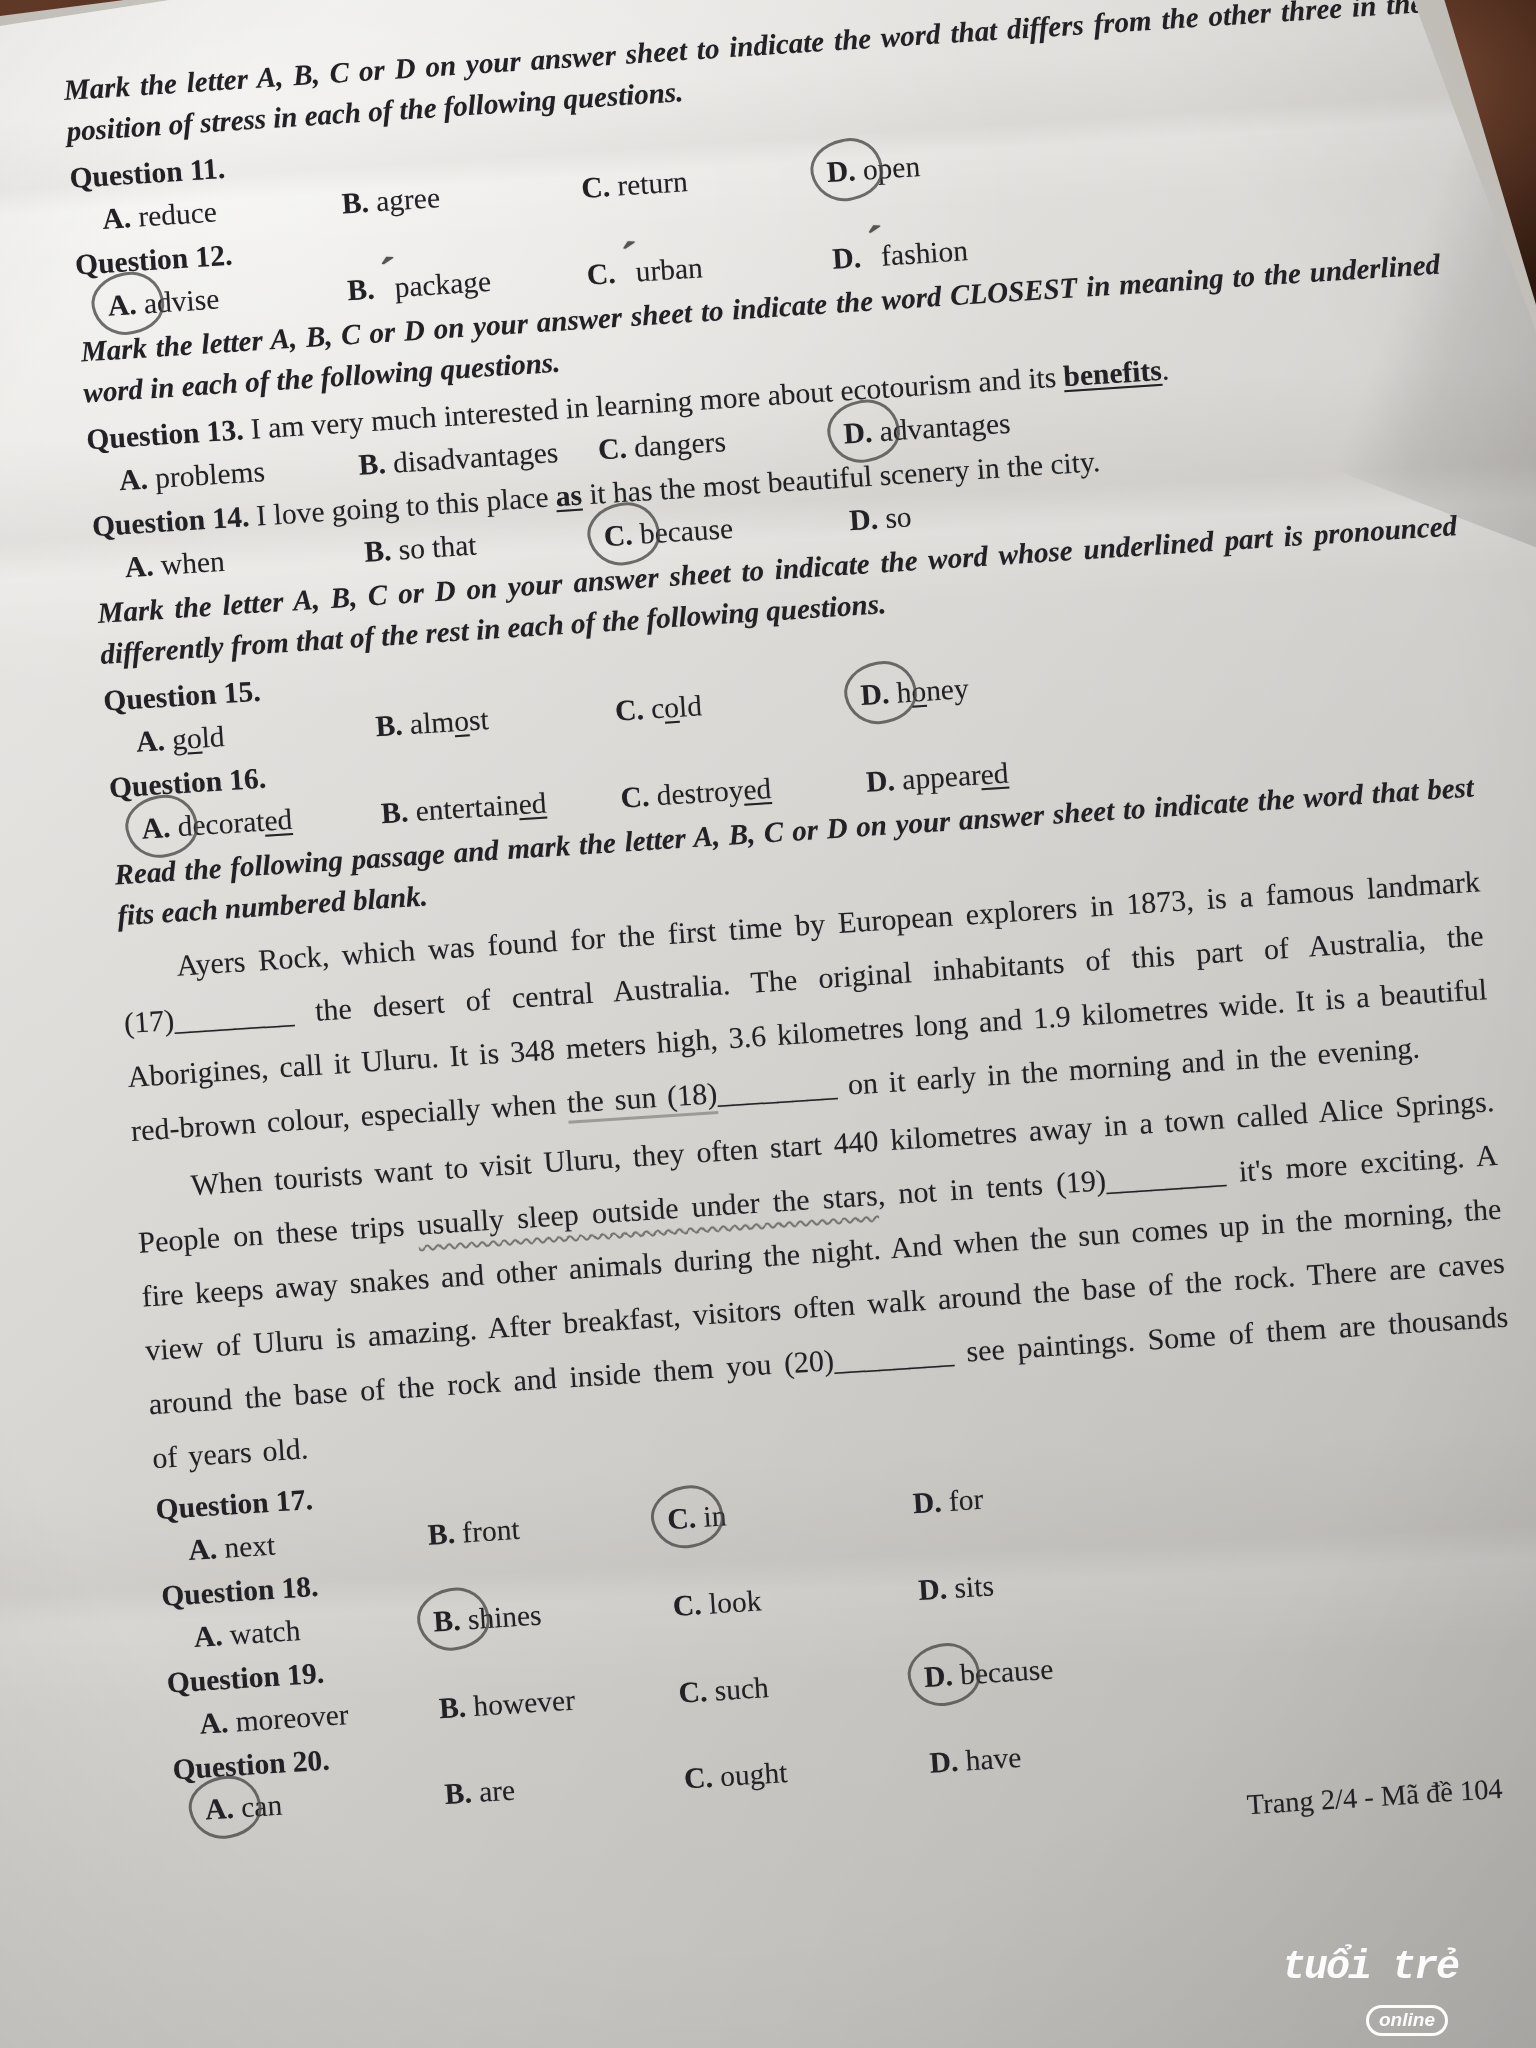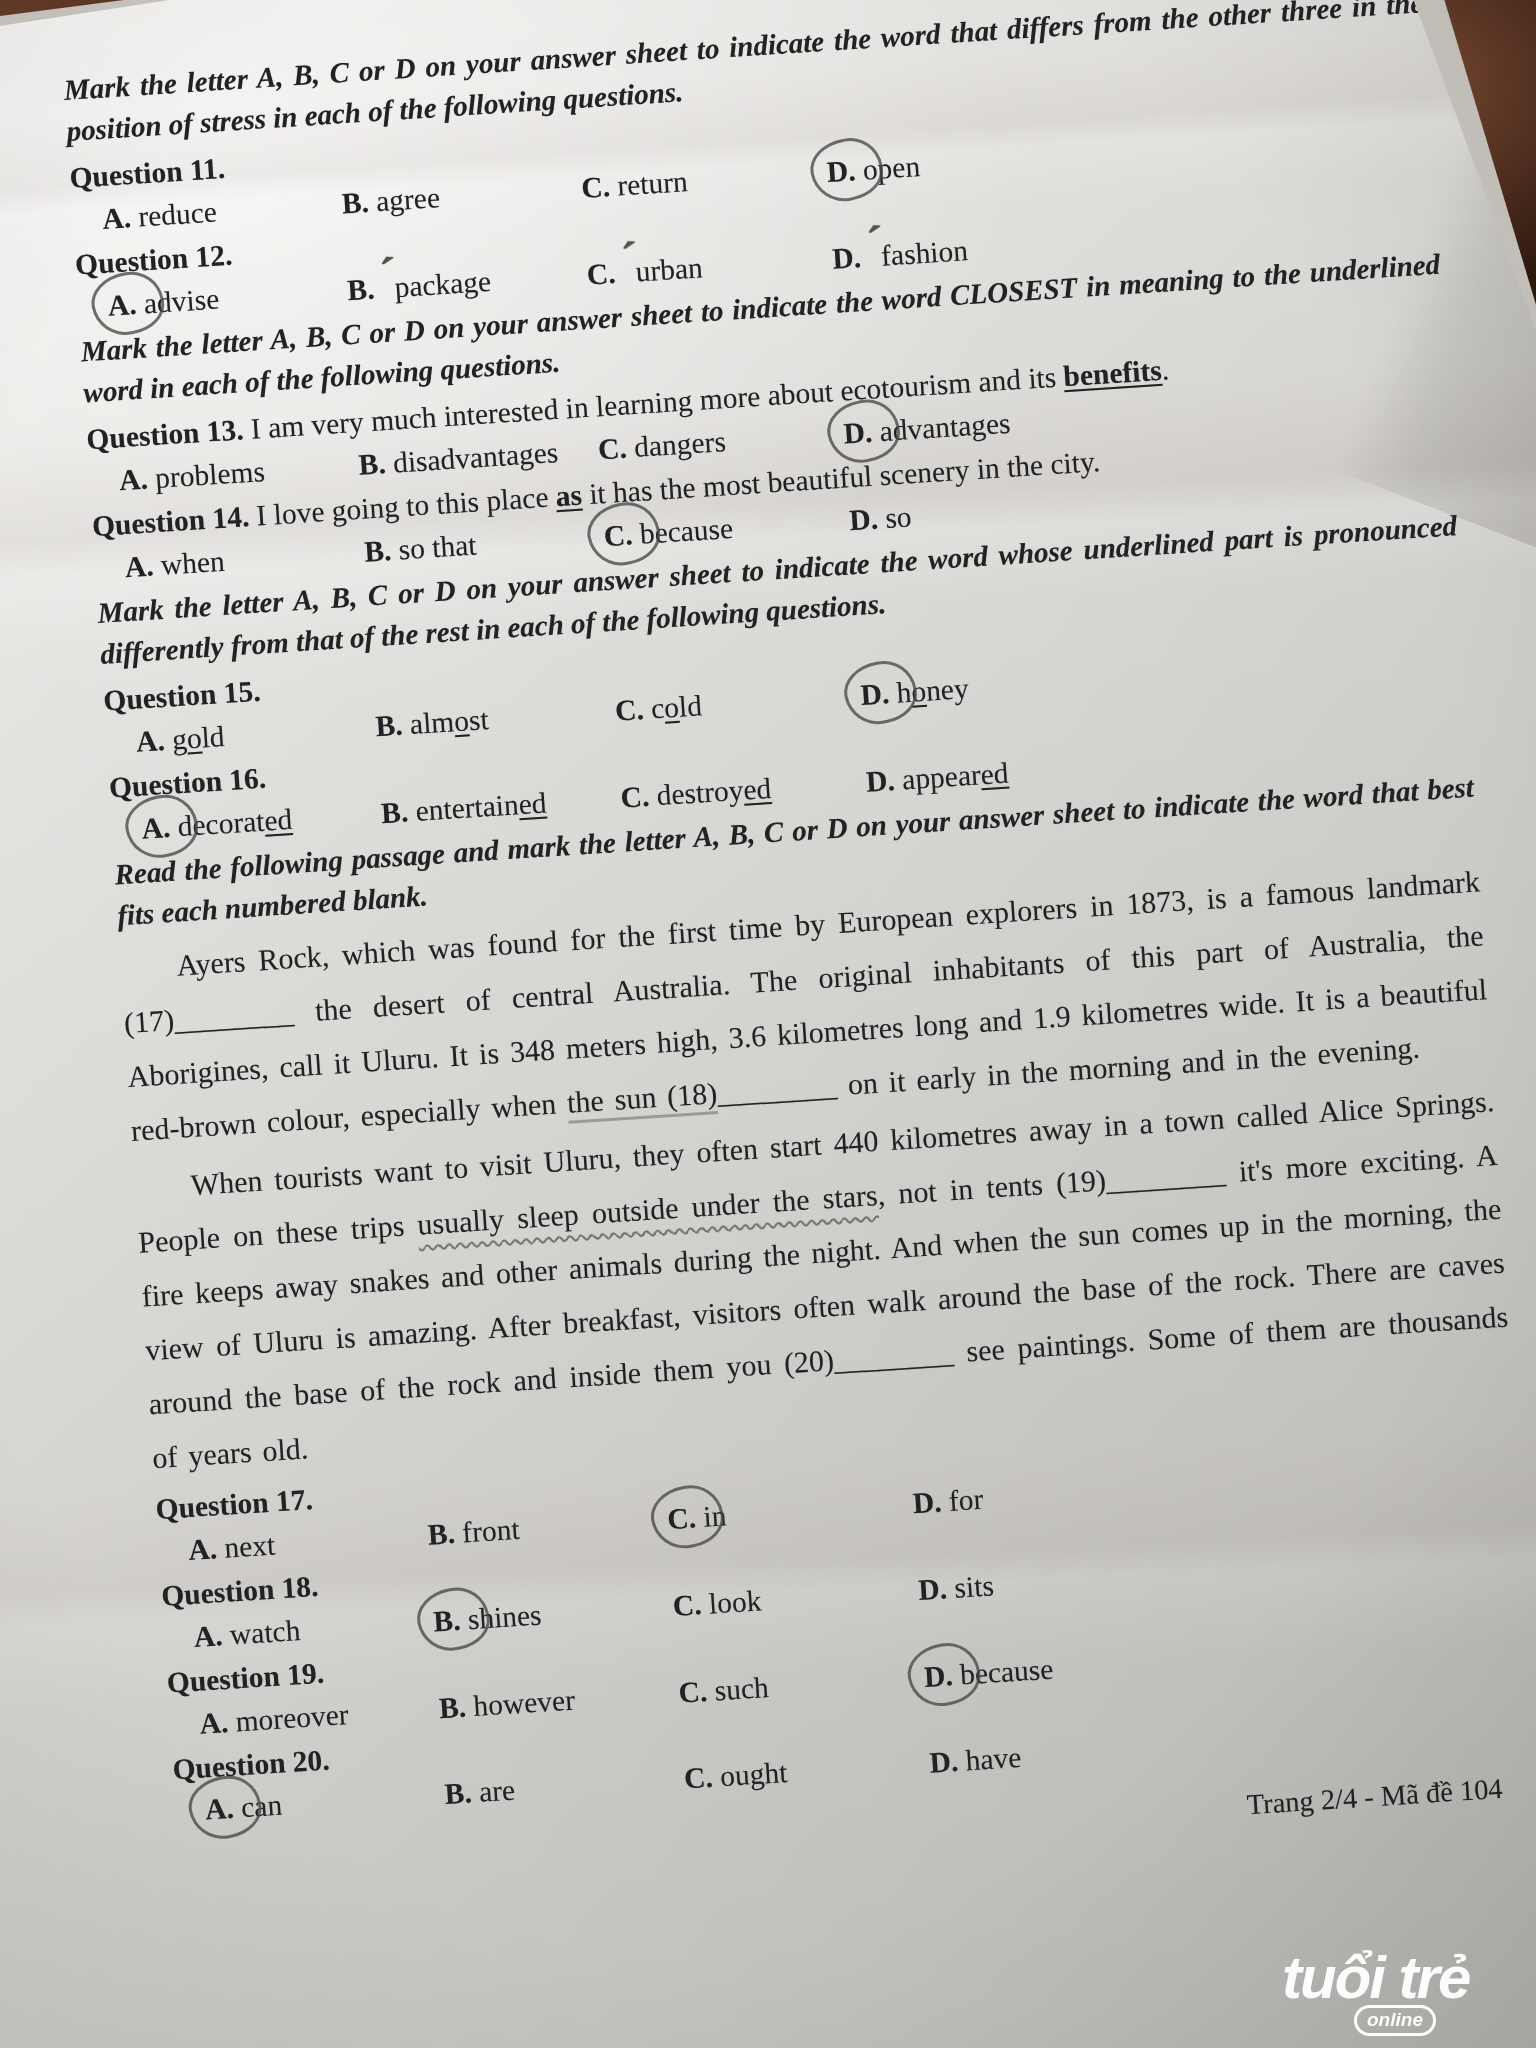--- a/index.html
+++ b/index.html
@@ -54,22 +54,22 @@
     text-decoration-color:rgba(98,98,95,.75);text-decoration-thickness:2px;text-underline-offset:10px;}
   .pline{border-bottom:3px solid rgba(108,108,104,.55);padding-bottom:2px;}
   .stress{display:inline-block;font-weight:700;color:#55554f;
     transform:translateY(-13px) scale(1.7) rotate(6deg);margin:0 2px 0 1px;}
   .footer{text-align:right;font-size:28.5px;margin:26px 36px 0 0;}
 
   
   .logo{position:absolute;right:24px;bottom:10px;color:#fff;
     font-family:"Liberation Sans", sans-serif;font-style:italic;font-weight:700;
     opacity:.97;width:230px;height:86px;}
-  .logo-main{position:absolute;left:0;top:-4px;font-size:60px;letter-spacing:-2px;line-height:1;}
-  .logo-sub{position:absolute;left:72px;bottom:2px;font-size:19px;line-height:1;
+  .logo-main{position:absolute;left:0;top:-4px;font-size:40px;letter-spacing:-2px;line-height:1;font-family:Liberation Mono, monospace;}
+  .logo-sub{position:absolute;left:84px;bottom:2px;font-size:19px;line-height:1;
     border:3px solid #fff;border-radius:16px;padding:2px 10px 4px;text-align:center;}
 </style>
 </head>
 <body>
 
 <div class="frame">
   <div class="sheet-under"></div>
   <div class="paper-clip">
     <div class="sheet-surface"></div>
     <div class="crease c1"></div>

